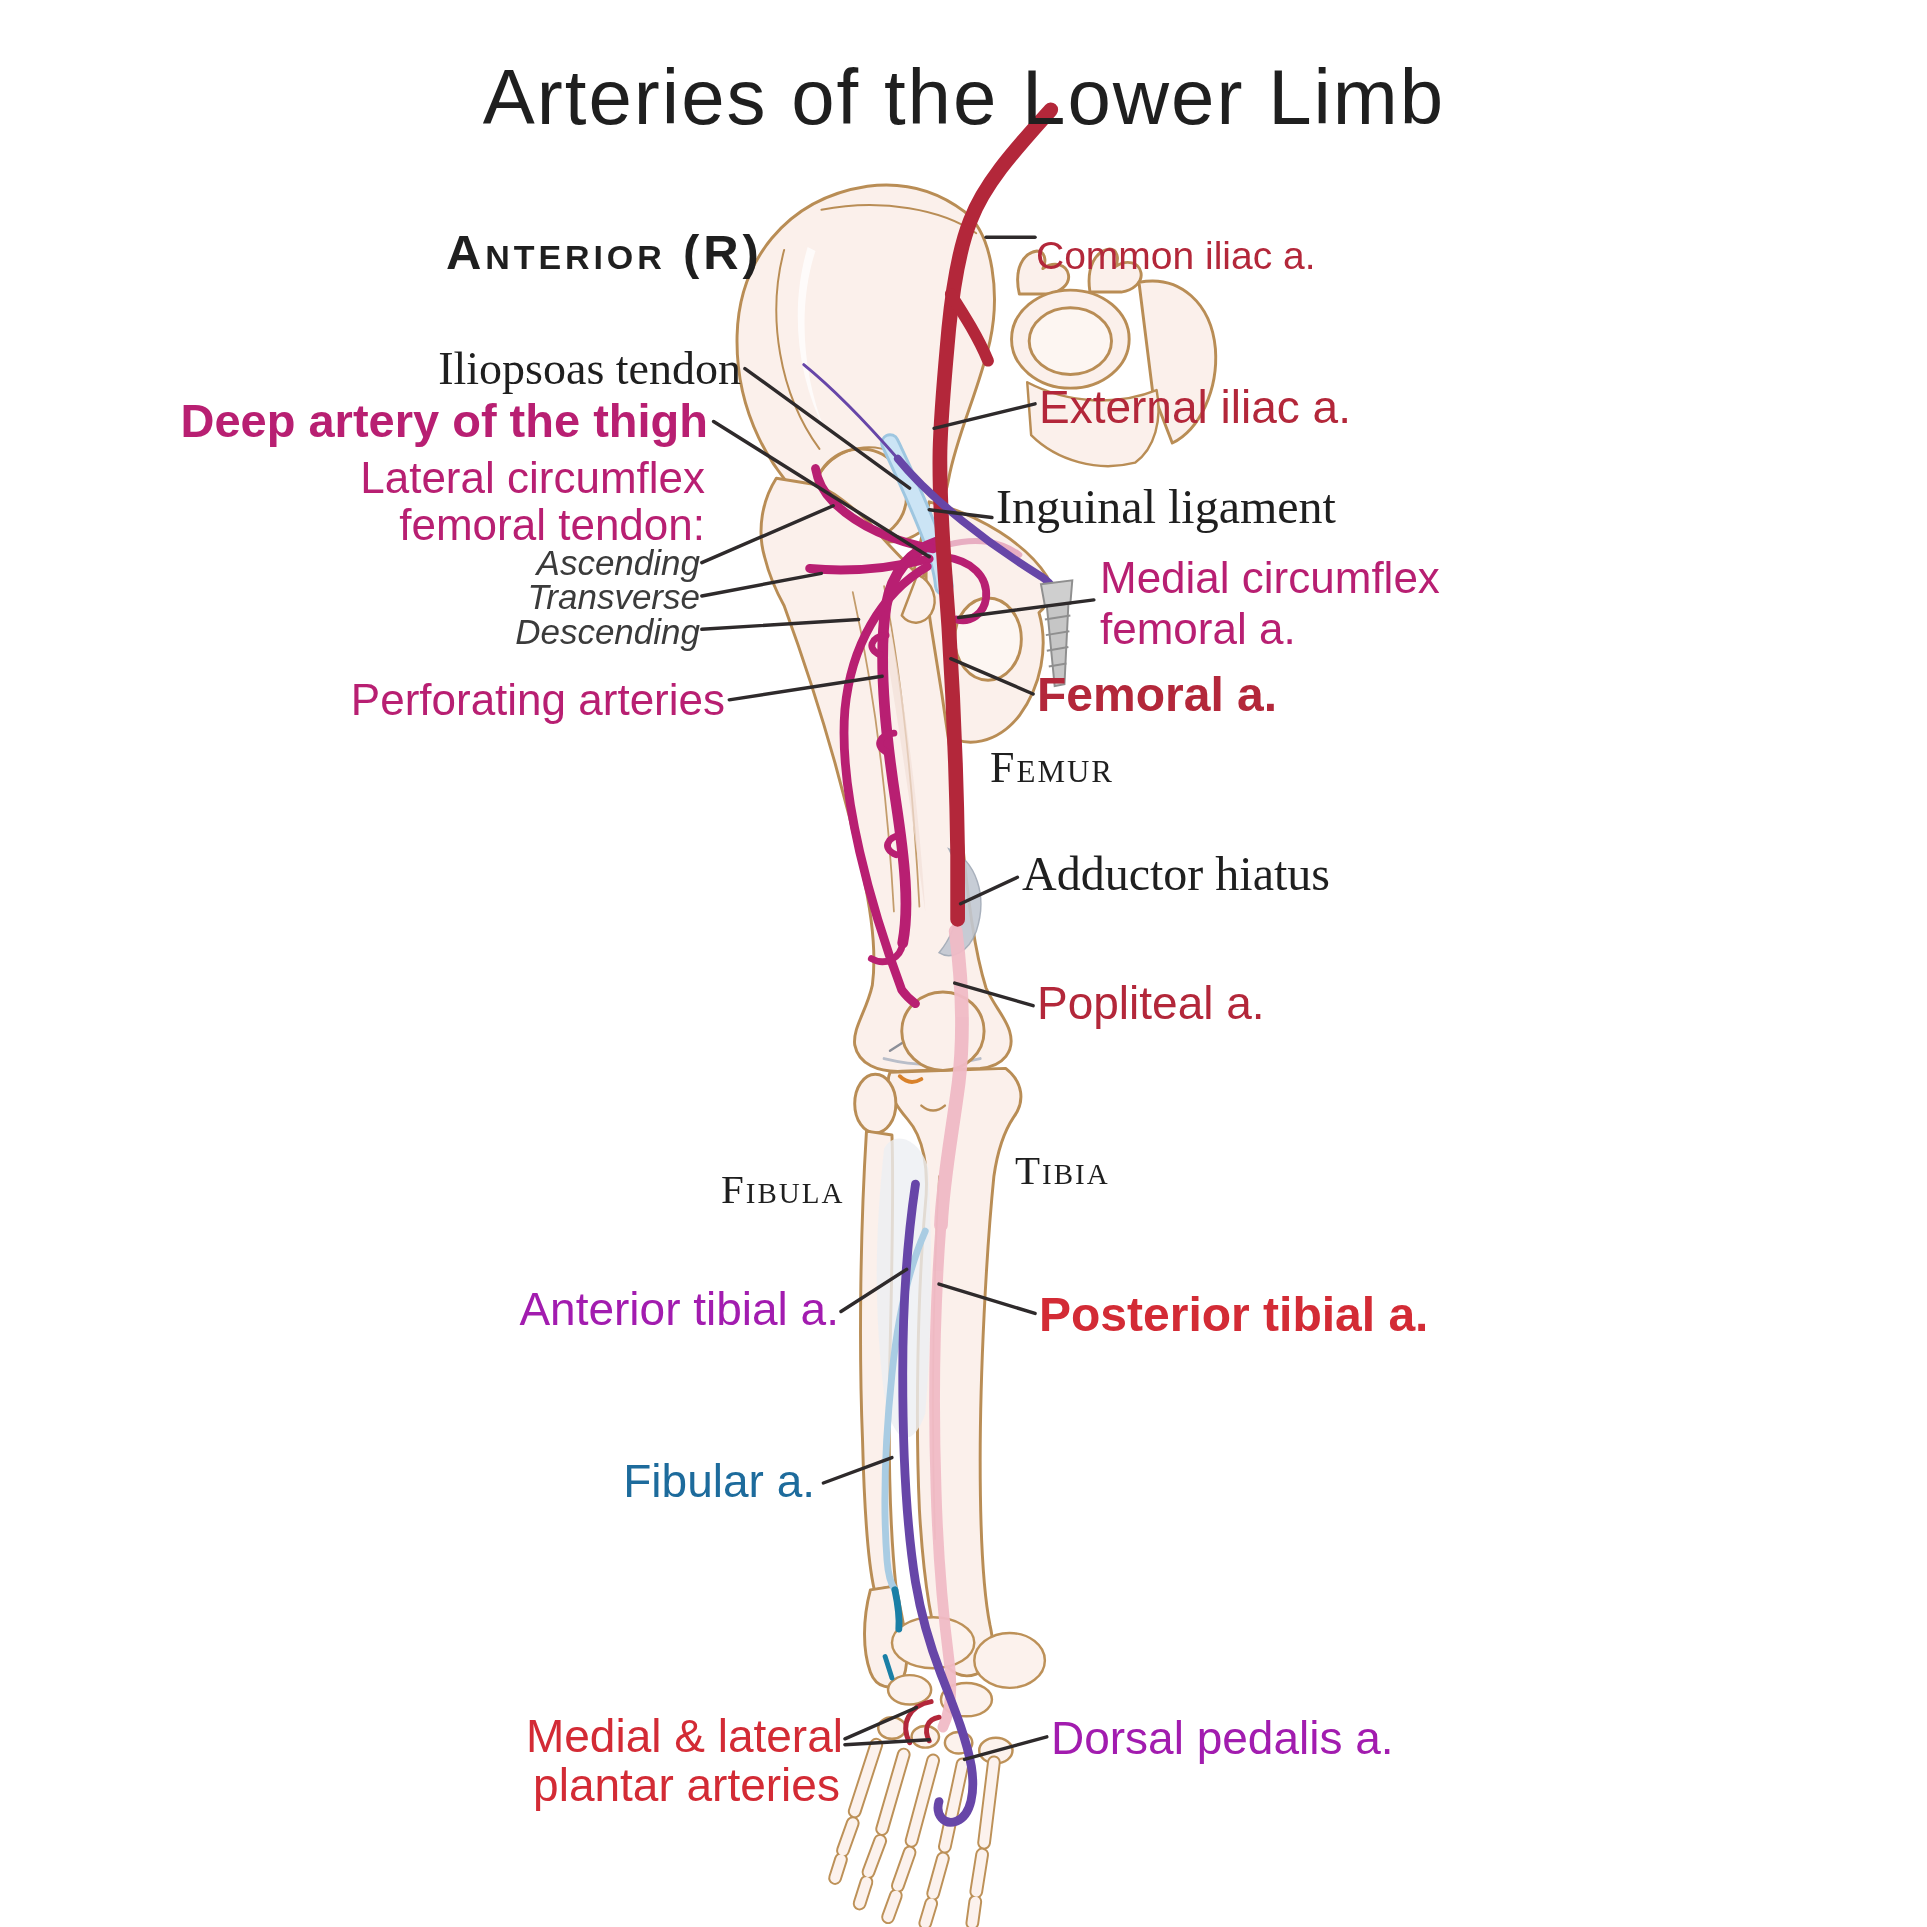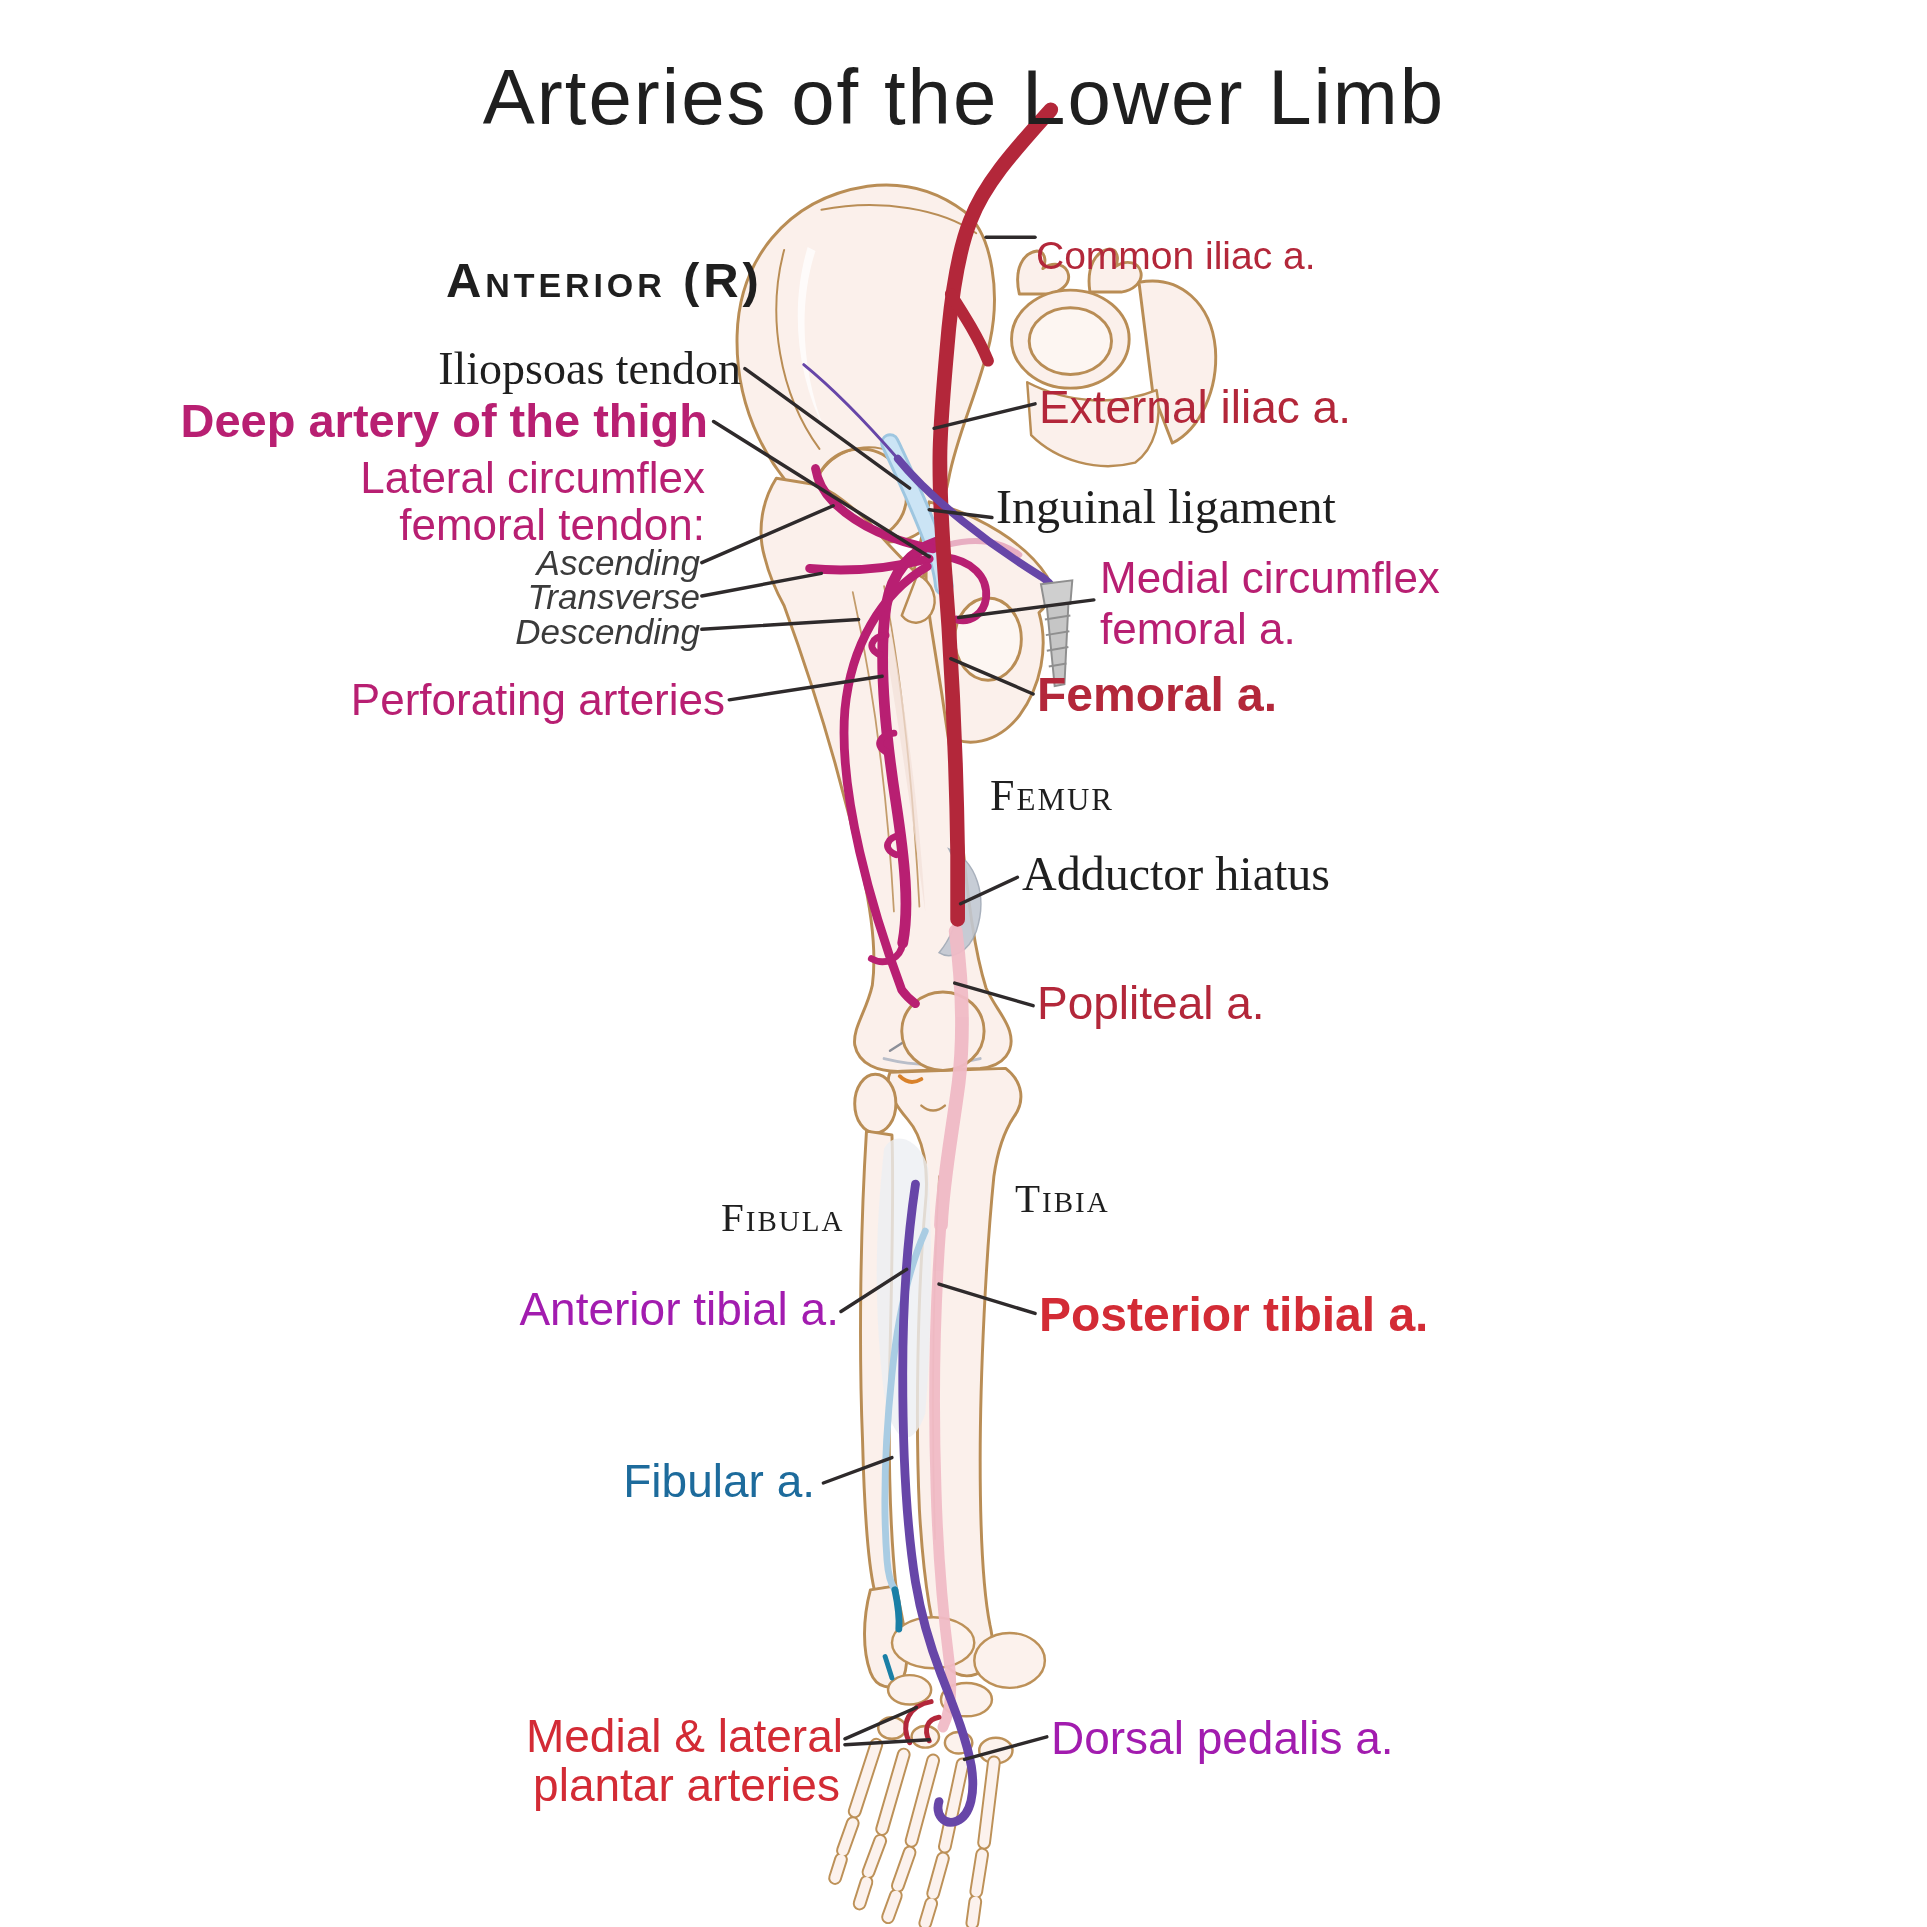--- a/index.html
+++ b/index.html
@@ -2,21 +2,21 @@
 <html><head>
 <meta charset="utf-8">
 <style>
   html,body{margin:0;padding:0;background:#ffffff;}
   #canvas{position:relative;width:1928px;height:1928px;background:#ffffff;overflow:hidden;
           font-family:"Liberation Sans",sans-serif;}
   #anatomy{position:absolute;left:0;top:0;}
   .lbl{position:absolute;white-space:nowrap;line-height:1.04;}
   .sans{font-family:"Liberation Sans",sans-serif;}
   .serif{font-family:"Liberation Serif",serif;}
-  .smallcaps{font-variant:small-caps;margin-top:28px;}
+  .smallcaps{font-variant:small-caps;}
   .right{text-align:right;}
   .crimson{color:#B3273A;}
   .brightred{color:#D32B35;}
   .magenta{color:#B81F72;}
   .purple{color:#a21caf;}
   .teal{color:#1D6B9C;}
   .ink{color:#1F1F1F;}
   .gray-it{color:#3B3B3B;font-style:italic;font-weight:500;}
   .bold{font-weight:bold;}
 

